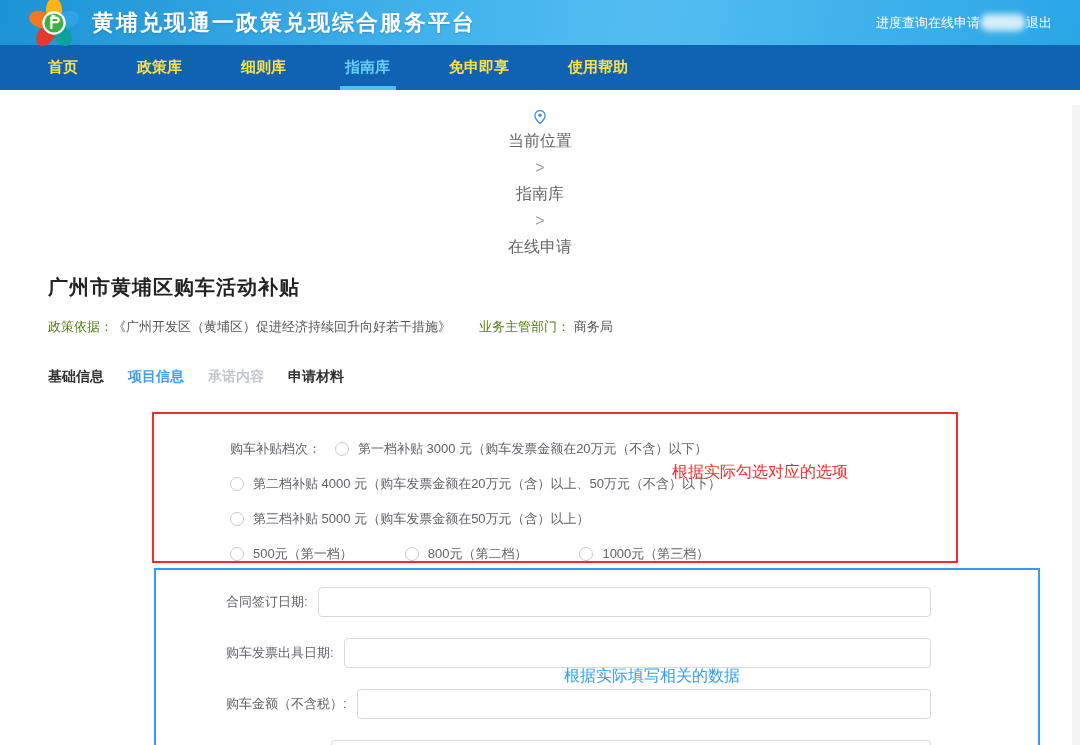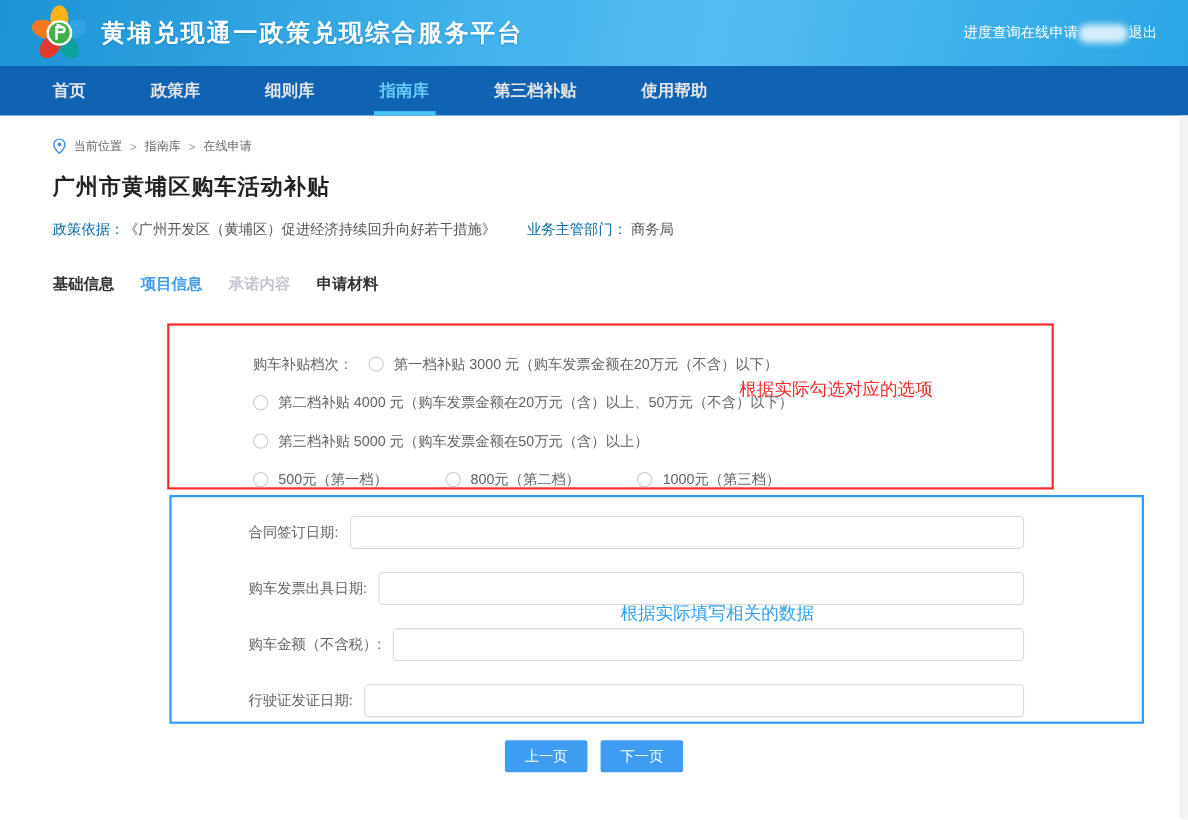--- a/index.html
+++ b/index.html
@@ -1,52 +1,52 @@
 <!DOCTYPE html>
 <html><head>
 <meta charset="utf-8">
 <style>
   * { margin:0; padding:0; box-sizing:border-box; }
   html,body { width:1080px; height:745px; overflow:hidden; background:#fff;
     font-family:"Liberation Sans","DejaVu Sans",sans-serif; }
   .page { position:relative; width:1080px; height:745px; background:#fff; }
 
   
-  .header { position:relative; height:60px;
+  .header { position:relative; height:45px;
     background:linear-gradient(100deg,#1d93d4 0%,#41b2ec 40%,#53bdf2 60%,#2aa6e5 100%);
     display:flex; align-items:center; padding:0 28px; }
   .logo { width:52px; height:52px; margin-right:12px; flex:0 0 auto; }
   .header-title { color:#fff; font-size:22px; font-weight:bold; letter-spacing:2px;
     text-shadow:0 1px 2px rgba(0,60,120,.25); white-space:nowrap; }
   .header-right { margin-left:auto; display:flex; align-items:center; }
   .header-link { color:#fff; font-size:13px; text-decoration:none; cursor:pointer; white-space:nowrap; }
   .user-blur { width:46px; height:17px; border-radius:9px; background:rgba(255,255,255,.8);
     filter:blur(3px); }
 
   
   .nav { height:45px; background:#1063b2; display:flex; align-items:stretch;
     padding-left:48px; }
   .nav-item { position:relative; display:flex; align-items:center; margin-right:59px;
-    color:#e5e5e5; font-size:15px; font-weight:bold; cursor:pointer; white-space:nowrap; }
+    color:#fde047; font-size:15px; font-weight:bold; cursor:pointer; white-space:nowrap; }
   .nav-item.active { color:#66cdf8; }
   .nav-item.active::after { content:""; position:absolute; left:50%; transform:translateX(-50%);
     bottom:0; width:56px; height:4px; background:#45c3f3; }
 
   
   .content { position:relative; padding:0 48px; }
-  .breadcrumb { margin-top:20px; display:flex; align-items:flex-end; gap:7px;
-    font-size:11px; color:#666; }
+  .breadcrumb { margin-top:20px; display:flex; align-items:center; gap:7px;
+    font-size:16px; color:#666;flex-direction:column; }
   .crumb { cursor:pointer; }
   .crumb-sep { color:#999; }
   .pin-icon { width:12px; height:14px; display:inline-block; }
 
   .page-title { margin-top:16px; font-size:20px; font-weight:bold; color:#222; letter-spacing:1px; }
 
   .policy-row { margin-top:17px; font-size:13px; color:#555; display:flex; }
-  .policy-label,.dept-label { color:#0369a1; }
+  .policy-label,.dept-label { color:#4d7c0f; }
   .dept-group { margin-left:28px; }
 
   .tabs { margin-top:32px; display:flex; gap:24px; font-size:14px; font-weight:bold; }
   .tab { color:#303133; cursor:pointer; }
   .tab.active { color:#3e9cf3; }
   .tab.disabled { color:#c3c7cd; }
 
   
   .red-box { position:relative; margin:26px 0 0 104px; width:806px; height:151px;
     border:2px solid #f52b2b; padding:26px 0 0 76px; font-size:13px; color:#5f6368; }
@@ -116,21 +116,21 @@
       <span class="user-blur"></span>
       <a class="header-link">退出</a>
     </div>
   </div>
 
   <div class="nav">
     <div class="nav-item">首页</div>
     <div class="nav-item">政策库</div>
     <div class="nav-item">细则库</div>
     <div class="nav-item active">指南库</div>
-    <div class="nav-item">第三档补贴</div>
+    <div class="nav-item">免申即享</div>
     <div class="nav-item">使用帮助</div>
   </div>
 
   <div class="content">
 
     <div class="breadcrumb">
       <svg class="pin-icon" viewBox="0 0 12 14">
         <path d="M6 0.5 C3.2 0.5 1 2.7 1 5.4 C1 9 6 13.5 6 13.5 C6 13.5 11 9 11 5.4 C11 2.7 8.8 0.5 6 0.5 Z" fill="none" stroke="#3a8ff0" stroke-width="1.3"></path>
         <circle cx="6" cy="5.3" r="1.7" fill="#3a8ff0"></circle>
       </svg>

